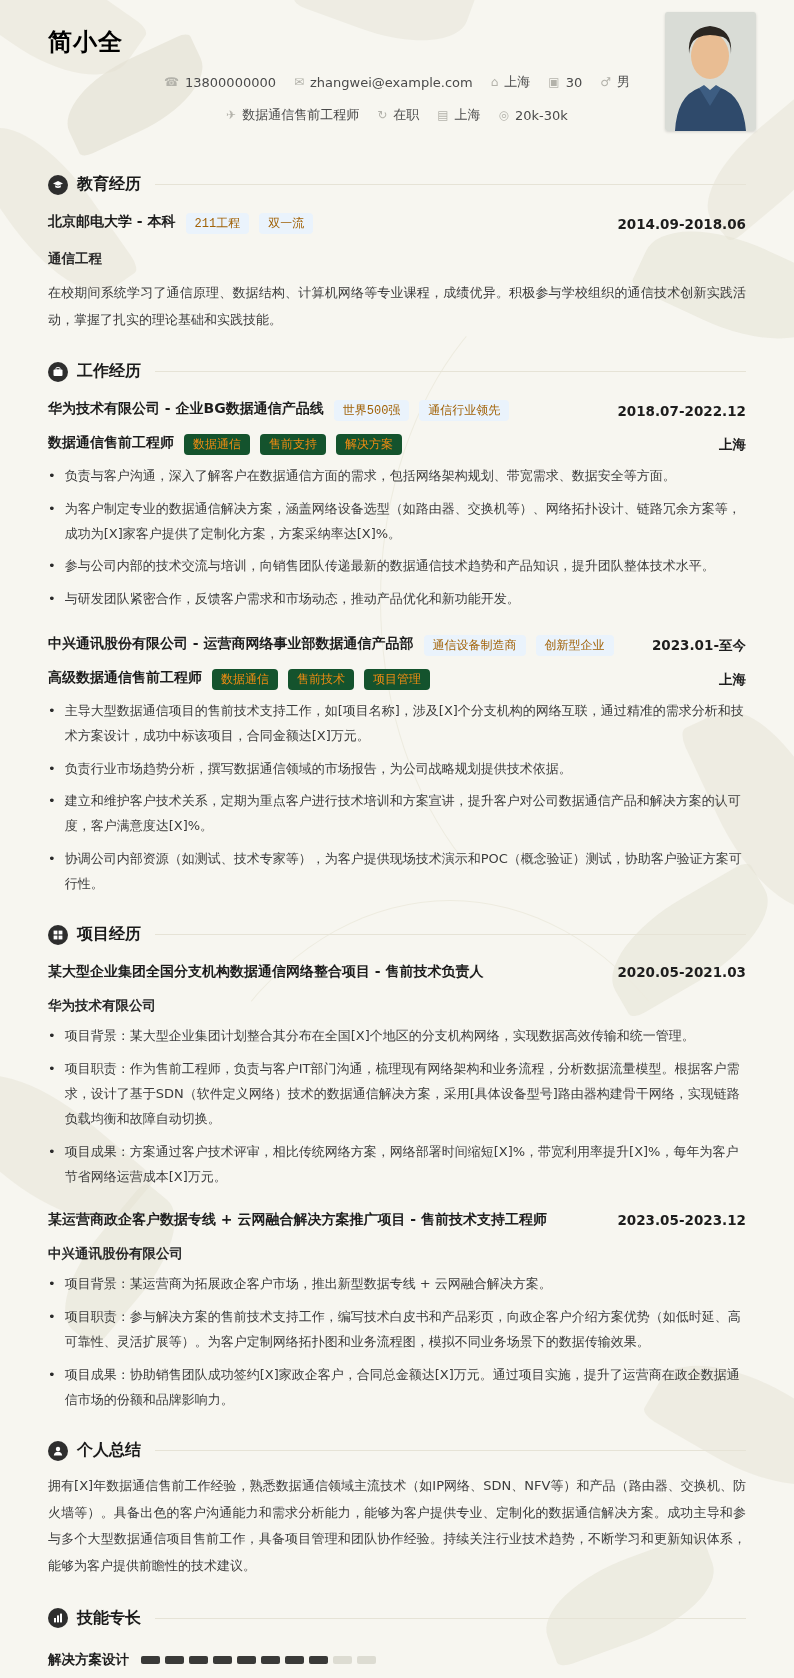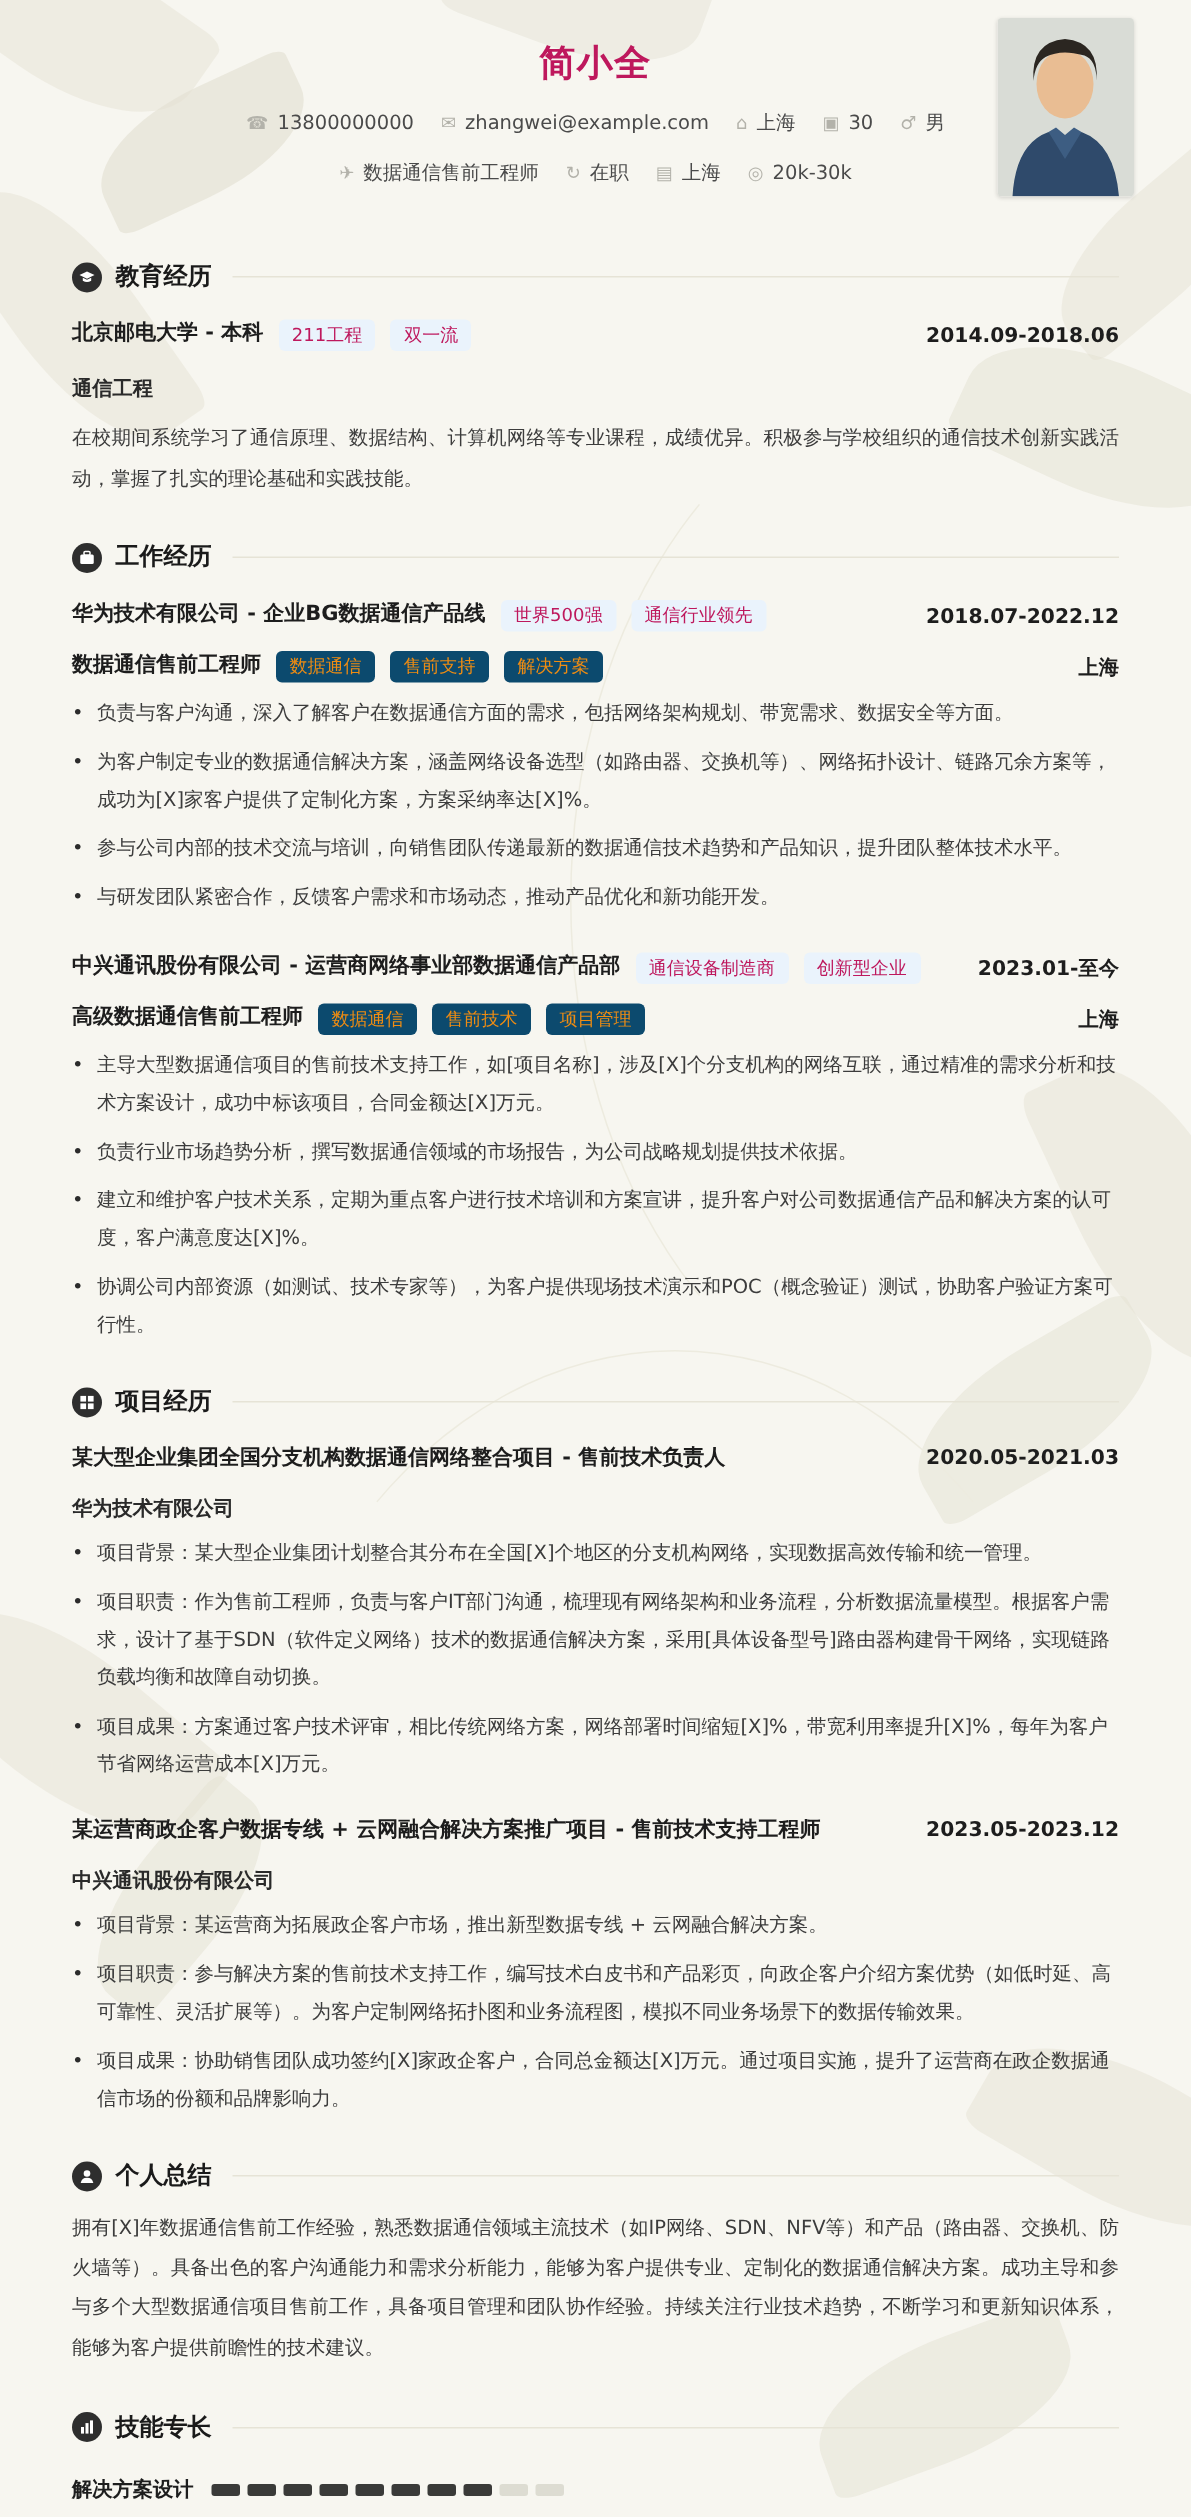--- a/index.html
+++ b/index.html
@@ -12,40 +12,40 @@
   }
   
   .bg-layer { position:absolute; inset:0; z-index:0; overflow:hidden; pointer-events:none; }
   .leaf { position:absolute; background:#e9e7da; opacity:.65; border-radius:58% 8% 58% 8%; }
   .leaf.dk { background:#e3e1d2; }
   .stem { position:absolute; border:1.5px solid #eceadd; border-radius:50%; background:transparent; }
   
   .page { position:relative; z-index:1; padding:18px 48px 20px 48px; }
   
   .hdr { position:relative; min-height:128px; }
-  .name { text-align:center; font-size:24px; font-weight:bold; color:#be185d; letter-spacing:1px; padding-top:8px; }
+  .name { text-align:left; font-size:24px; font-weight:bold; color:#000000; letter-spacing:1px; padding-top:8px; }
   .crow { display:flex; justify-content:center; align-items:center; gap:18px; margin-top:15px; font-size:13px; color:#4a4a4a; }
   .ci { display:inline-flex; align-items:center; gap:6px; }
   .ci .ig { color:#b3b2aa; font-size:12px; }
   .photo { position:absolute; right:-10px; top:-6px; width:91px; height:119px; border-radius:3px; overflow:hidden; box-shadow:0 1px 3px rgba(0,0,0,.15); }
   
   .sec { margin-top:28px; }
   .sec-h { display:flex; align-items:center; }
   .sec-ic { width:20px; height:20px; border-radius:50%; background:#2e2e2e; display:flex; align-items:center; justify-content:center; flex:0 0 20px; }
   .sec-ic svg { display:block; }
   .sec-t { font-size:16px; font-weight:bold; color:#1a1a1a; margin-left:9px; white-space:nowrap; }
   .sec-line { flex:1; height:1px; background:#e6e3d6; margin-left:14px; }
   
   .erow { display:flex; align-items:center; margin-top:18px; }
   .erow .left { display:flex; align-items:flex-start; flex:1; min-width:0; }
   .ename { font-size:14px; font-weight:bold; color:#1d1d1d; white-space:nowrap; }
   .eright { font-size:13.5px; font-weight:bold; color:#1d1d1d; white-space:nowrap; margin-left:12px; }
   .tag { font-size:12px; padding:2px 9px; border-radius:4px; margin-left:10px; white-space:nowrap; }
-  .tag.blue { color:#be185d; background:#eaf3fc; }
-  .tag.orange { color:#ef8c12; background:#0c4a6e; }
+  .tag.blue { color:#a16207; background:#eaf3fc;font-family:Liberation Mono, monospace; }
+  .tag.orange { color:#ef8c12; background:#14532d; }
   .sub { font-size:13.5px; font-weight:bold; color:#2a2a2a; margin-top:16px; }
   .para { font-size:13px; color:#3c3c3c; line-height:2.05; margin-top:12px; text-align:justify; }
   ul.blt { list-style:none; margin-top:8px; }
   ul.blt li { display:flex; font-size:13px; color:#3c3c3c; line-height:1.95; margin-top:7px; }
   ul.blt li .dot { flex:0 0 auto; margin-right:9px; color:#2b2b2b; }
   
   .skills { display:grid; grid-template-columns:1fr 1fr; column-gap:58px; row-gap:26px; margin-top:22px; }
   .skill { display:flex; align-items:center; }
   .skill .sl { font-size:13.5px; font-weight:bold; color:#1d1d1d; margin-right:12px; white-space:nowrap; }
   .segments { display:flex; gap:5px; }

